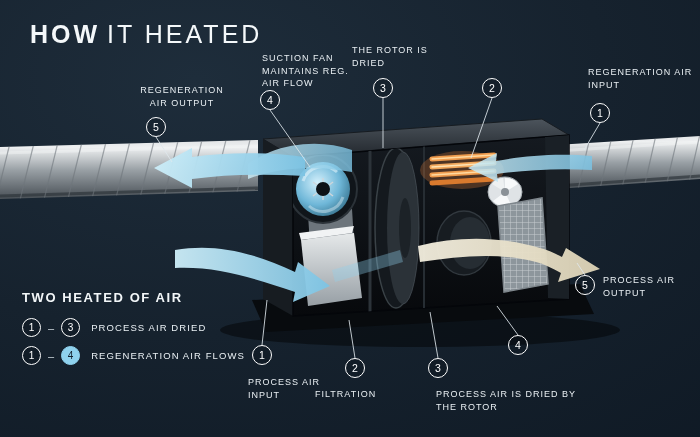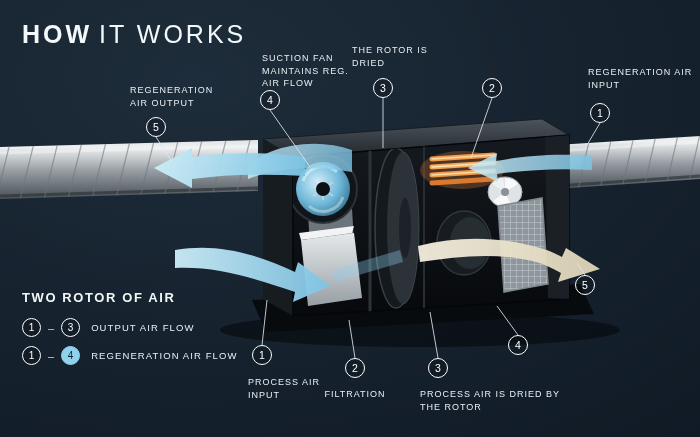--- a/index.html
+++ b/index.html
@@ -3,21 +3,21 @@
 <meta charset="utf-8">
 <style>
   html,body{margin:0;padding:0;background:#0e1823;}
   .scene{
     position:relative;width:700px;height:437px;overflow:hidden;
     background:radial-gradient(130% 130% at 28% 18%, #1e2d3b 0%, #16222e 45%, #0d1722 100%);
     font-family:"Liberation Sans",sans-serif;color:#eaf0f4;
   }
   .layer{position:absolute;inset:0;}
   .title{position:absolute;left:22px;top:20px;font-size:25px;letter-spacing:3px;color:#f4f8fa;white-space:nowrap;}
-  .title b{font-weight:700;}
+  .title b{font-weight:700;margin-left:8px;}
   .title span{font-weight:300;margin-left:7px;}
   .label{
     position:absolute;font-size:9px;letter-spacing:1px;line-height:1.4;
     color:#e9eff3;text-transform:uppercase;
   }
   .badge{
     position:absolute;width:20px;height:20px;box-sizing:border-box;
     border:1.4px solid #ffffff;border-radius:50%;
     display:flex;align-items:center;justify-content:center;
     font-size:10.5px;color:#ffffff;background:rgba(8,16,24,0.25);
@@ -219,49 +219,50 @@
       <path d="M600,123 L584,150"></path>
       <path d="M262,345 L267,300"></path>
       <path d="M355,358 L349,320"></path>
       <path d="M438,358 L430,312"></path>
       <path d="M518,335 L497,306"></path>
       <path d="M585,275 L577,263"></path>
     </g>
   </svg>
 
   <div class="title">
-    <b>HOW</b><span>IT WORKS</span>
+    <b>HOW</b><span>IT HEATED</span>
   </div>
 
-  <div class="label" style="left:130px;top:84px;width:104px;text-align:left">REGENERATION AIR OUTPUT</div>
+  <div class="label" style="left:130px;top:84px;width:104px;text-align:center">REGENERATION AIR OUTPUT</div>
   <div class="label" style="left:262px;top:52px;width:96px">SUCTION FAN MAINTAINS REG. AIR FLOW</div>
   <div class="label" style="left:352px;top:44px;width:80px">THE ROTOR IS DRIED</div>
   <div class="label" style="left:248px;top:376px;width:92px">PROCESS AIR INPUT</div>
   <div class="label" style="left:588px;top:66px;width:105px">REGENERATION AIR INPUT</div>
-  <div class="label" style="left:315px;top:388px;width:80px;text-align:center">FILTRATION</div>
-  <div class="label" style="left:420px;top:388px;width:155px">PROCESS AIR IS DRIED BY THE ROTOR</div>
+  <div class="label" style="left:315px;top:388px;width:80px;">FILTRATION</div>
+  <div class="label" style="left:436px;top:388px;width:155px">PROCESS AIR IS DRIED BY THE ROTOR</div>
+  <div class="label" style="left:603px;top:274px;width:92px">PROCESS AIR OUTPUT</div>
 
   <div class="badge" style="left:146px;top:117px">5</div>
   <div class="badge" style="left:260px;top:90px">4</div>
   <div class="badge" style="left:373px;top:78px">3</div>
   <div class="badge" style="left:482px;top:78px">2</div>
   <div class="badge" style="left:590px;top:103px">1</div>
   <div class="badge" style="left:252px;top:345px">1</div>
   <div class="badge" style="left:345px;top:358px">2</div>
   <div class="badge" style="left:428px;top:358px">3</div>
   <div class="badge" style="left:508px;top:335px">4</div>
   <div class="badge" style="left:575px;top:275px">5</div>
 
-  <div class="legend-title">TWO ROTOR OF AIR</div>
+  <div class="legend-title">TWO HEATED OF AIR</div>
   <div class="legend-row" style="top:318px">
     <span class="lbadge">1</span>
     <span class="legend-dash">–</span>
     <span class="lbadge">3</span>
-    <span class="ltext">OUTPUT AIR FLOW</span>
+    <span class="ltext">PROCESS AIR DRIED</span>
   </div>
   <div class="legend-row" style="top:346px">
     <span class="lbadge">1</span>
     <span class="legend-dash">–</span>
     <span class="lbadge filled">4</span>
-    <span class="ltext">REGENERATION AIR FLOW</span>
+    <span class="ltext">REGENERATION AIR FLOWS</span>
   </div>
 
 </div>
 
 </body></html>

